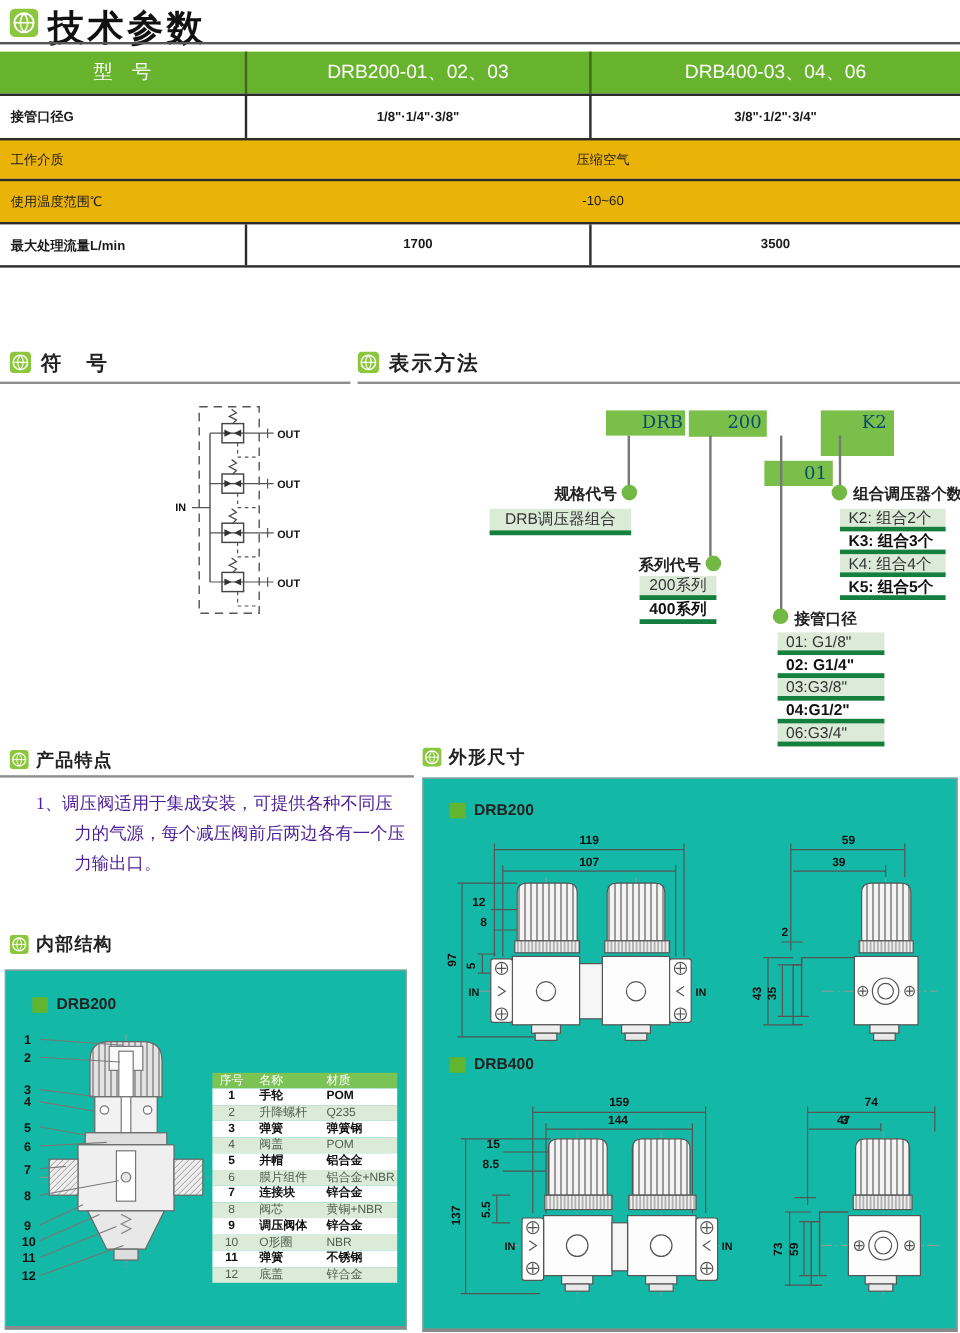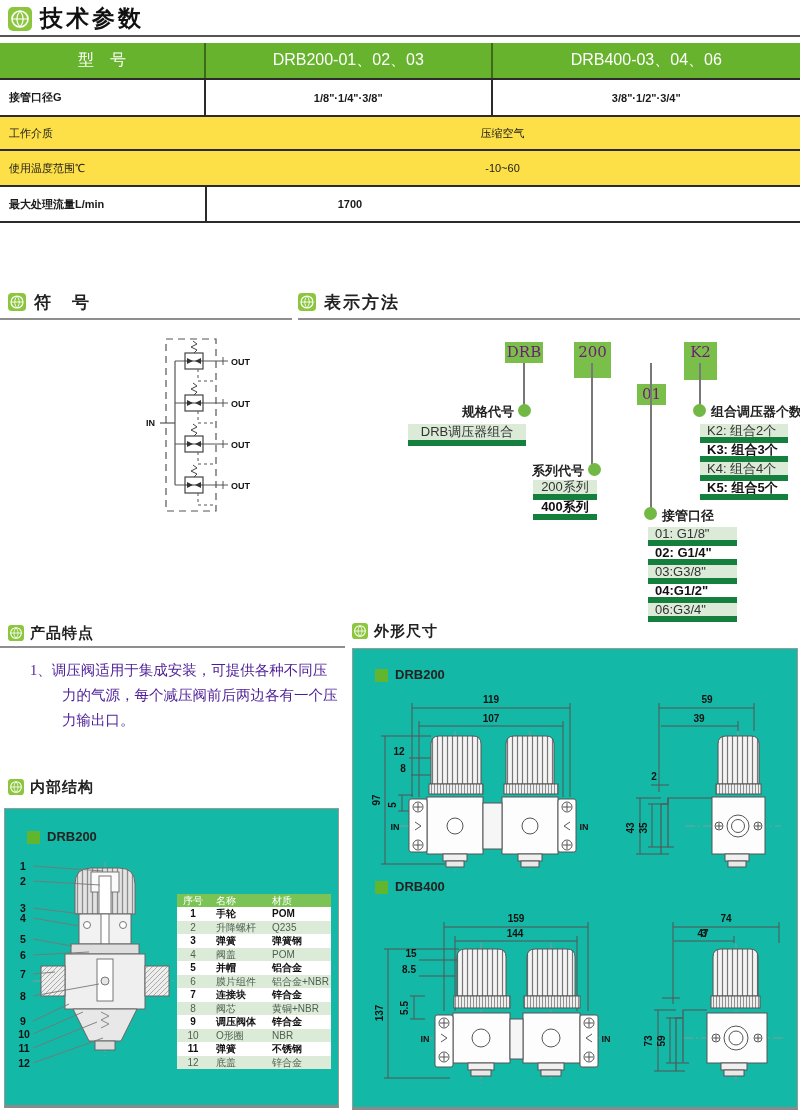--- a/index.html
+++ b/index.html
@@ -1,44 +1,44 @@
 <!DOCTYPE html>
 <html><head>
 <meta charset="utf-8">
 <style>
   html,body{margin:0;padding:0;background:#fff;}
   .page{position:relative;width:800px;height:1111px;background:#fff;overflow:hidden;
         font-family:"Liberation Sans",sans-serif;color:#1a1a1a;}
   .abs{position:absolute;}
   
-  .h-title{font-size:23px;font-weight:bold;letter-spacing:3px;color:#111;}
+  .h-title{font-size:30px;font-weight:bold;letter-spacing:3px;color:#111;}
   .h-sec{font-size:17px;font-weight:bold;letter-spacing:2px;color:#222;}
   .h-sec-s{font-size:15px;font-weight:bold;letter-spacing:1px;color:#222;}
   .rule{background:#555;height:2px;}
   .rule-soft{background:#8e8e8e;height:2px;}
   .logo{display:block;}
   
   .spec{position:absolute;left:0;top:43px;width:800px;border-bottom:2px solid #2b2b2b;}
   .srow{position:relative;display:flex;border-top:2px solid #2b2b2b;align-items:stretch;}
   .srow:first-child{border-top:none;}
   .shead{background:#68b32d;color:#fff;height:35px;}
   .shead .c{font-size:16px;font-weight:normal;}
   .c{display:flex;align-items:center;justify-content:center;font-size:11px;}
   .c.lab{justify-content:flex-start;padding-left:9px;box-sizing:border-box;}
   .w1{width:205px;} .w2{width:286px;} .w3{width:309px;} .wm{width:595px;}
   .vline{border-left:2px solid #2b2b2b;}
-  .tint{background:#fde047;}
+  .tint{background:#eab308;}
   .bold{font-weight:bold;}
   
-  .codebox{position:absolute;background:#7abf4a;color:#701a75;text-align:center;
-           font-family:"DejaVu Serif",serif;font-size:15px;line-height:21px;}
+  .codebox{position:absolute;background:#7abf4a;color:#0c4a6e;text-align:center;
+           font-family:"DejaVu Serif",serif;font-size:15px;line-height:21px;padding-left:28px;}
   .oline{position:absolute;width:2px;background:#787878;}
   .odot{position:absolute;width:13px;height:13px;border-radius:50%;background:#72b844;}
   .olab{position:absolute;font-size:13px;font-weight:bold;color:#222;white-space:nowrap;}
-  .opt{position:absolute;font-size:13px;box-sizing:border-box;border-bottom:6px solid #15803d;
+  .opt{position:absolute;font-size:13px;box-sizing:border-box;border-bottom:4px solid #15803d;
        display:flex;align-items:center;}
   .opt.green{background:#dcead8;color:#333;}
   .opt.white{background:#fff;font-weight:bold;color:#111;}
   .opt.center{justify-content:center;}
   .opt.left{padding-left:7px;}
   
   .feat{font-family:"Liberation Serif",serif;font-size:14.5px;color:#4c1d95;line-height:25px;white-space:nowrap;}
   
   .framebox{position:absolute;border:1px solid #9a9a9a;border-bottom:3px solid #8a8a8a;background:#14b8a6;}
   .bullet{position:absolute;width:13px;height:13px;background:#62b52e;}
@@ -85,20 +85,21 @@
       <div class="c lab w1">工作介质</div>
       <div class="c wm">压缩空气</div>
     </div>
     <div class="srow tint" style="height:34px;">
       <div class="c lab w1">使用温度范围℃</div>
       <div class="c wm">-10~60</div>
     </div>
     <div class="srow" style="height:34px;">
       <div class="c lab bold w1">最大处理流量L/min</div>
       <div class="c bold w2 vline">1700</div>
+      <div class="c bold w3 vline">3500</div>
     </div>
   </div>
 
   <svg class="abs logo" style="left:8px;top:293px;" width="18" height="18" viewBox="0 0 24 24">
     <rect width="24" height="24" rx="5" fill="#8cc63f"></rect>
       <circle cx="12" cy="12" r="8" fill="none" stroke="#fff" stroke-width="1.6"></circle>
     <path d="M4,12 H20 M12,4 C8,9 8,15 12,20 M12,4 C16,9 16,15 12,20" fill="none" stroke="#fff" stroke-width="1.2"></path>
   </svg>
   <div class="abs h-sec" style="left:34px;top:291px;">符　号</div>
   <div class="abs rule-soft" style="left:0;top:318px;width:292px;"></div>
@@ -161,21 +162,21 @@
       <polyline points="54,151 57,148 51,145 57,142 53,139" fill="none" stroke="#444"></polyline>
       <line x1="63" y1="159" x2="88" y2="159" stroke="#555"></line>
         <line x1="83" y1="155" x2="83" y2="163" stroke="#555"></line>
       <polyline points="58,167 58,179 76,179" fill="none" stroke="#555" stroke-dasharray="3,3"></polyline>
       <text x="91" y="163" class="dims">OUT</text>
     </g>
   </svg>
 
   <div class="abs" style="left:390px;top:330px;width:410px;height:302px;">
     <div class="codebox" style="left:115px;top:12px;width:38px;height:21px;">DRB</div>
-    <div class="codebox" style="left:184px;top:12px;width:37px;height:36px;">200</div>
+    <div class="codebox" style="left:184px;top:12px;width:37px;height:22px;">200</div>
     <div class="codebox" style="left:247px;top:12px;width:29px;height:21px;margin-top:42px;">01</div>
     <div class="codebox" style="left:294px;top:12px;width:33px;height:38px;">K2</div>
 
     <div class="oline" style="left:133px;top:33px;height:43px;"></div>
     <div class="oline" style="left:201px;top:33px;height:101px;"></div>
     <div class="oline" style="left:260px;top:33px;height:146px;"></div>
     <div class="oline" style="left:309px;top:33px;height:42px;"></div>
 
     <div class="odot" style="left:128px;top:74px;"></div>
     <div class="olab" style="left:40px;top:73px;width:84px;text-align:right;">规格代号</div>

